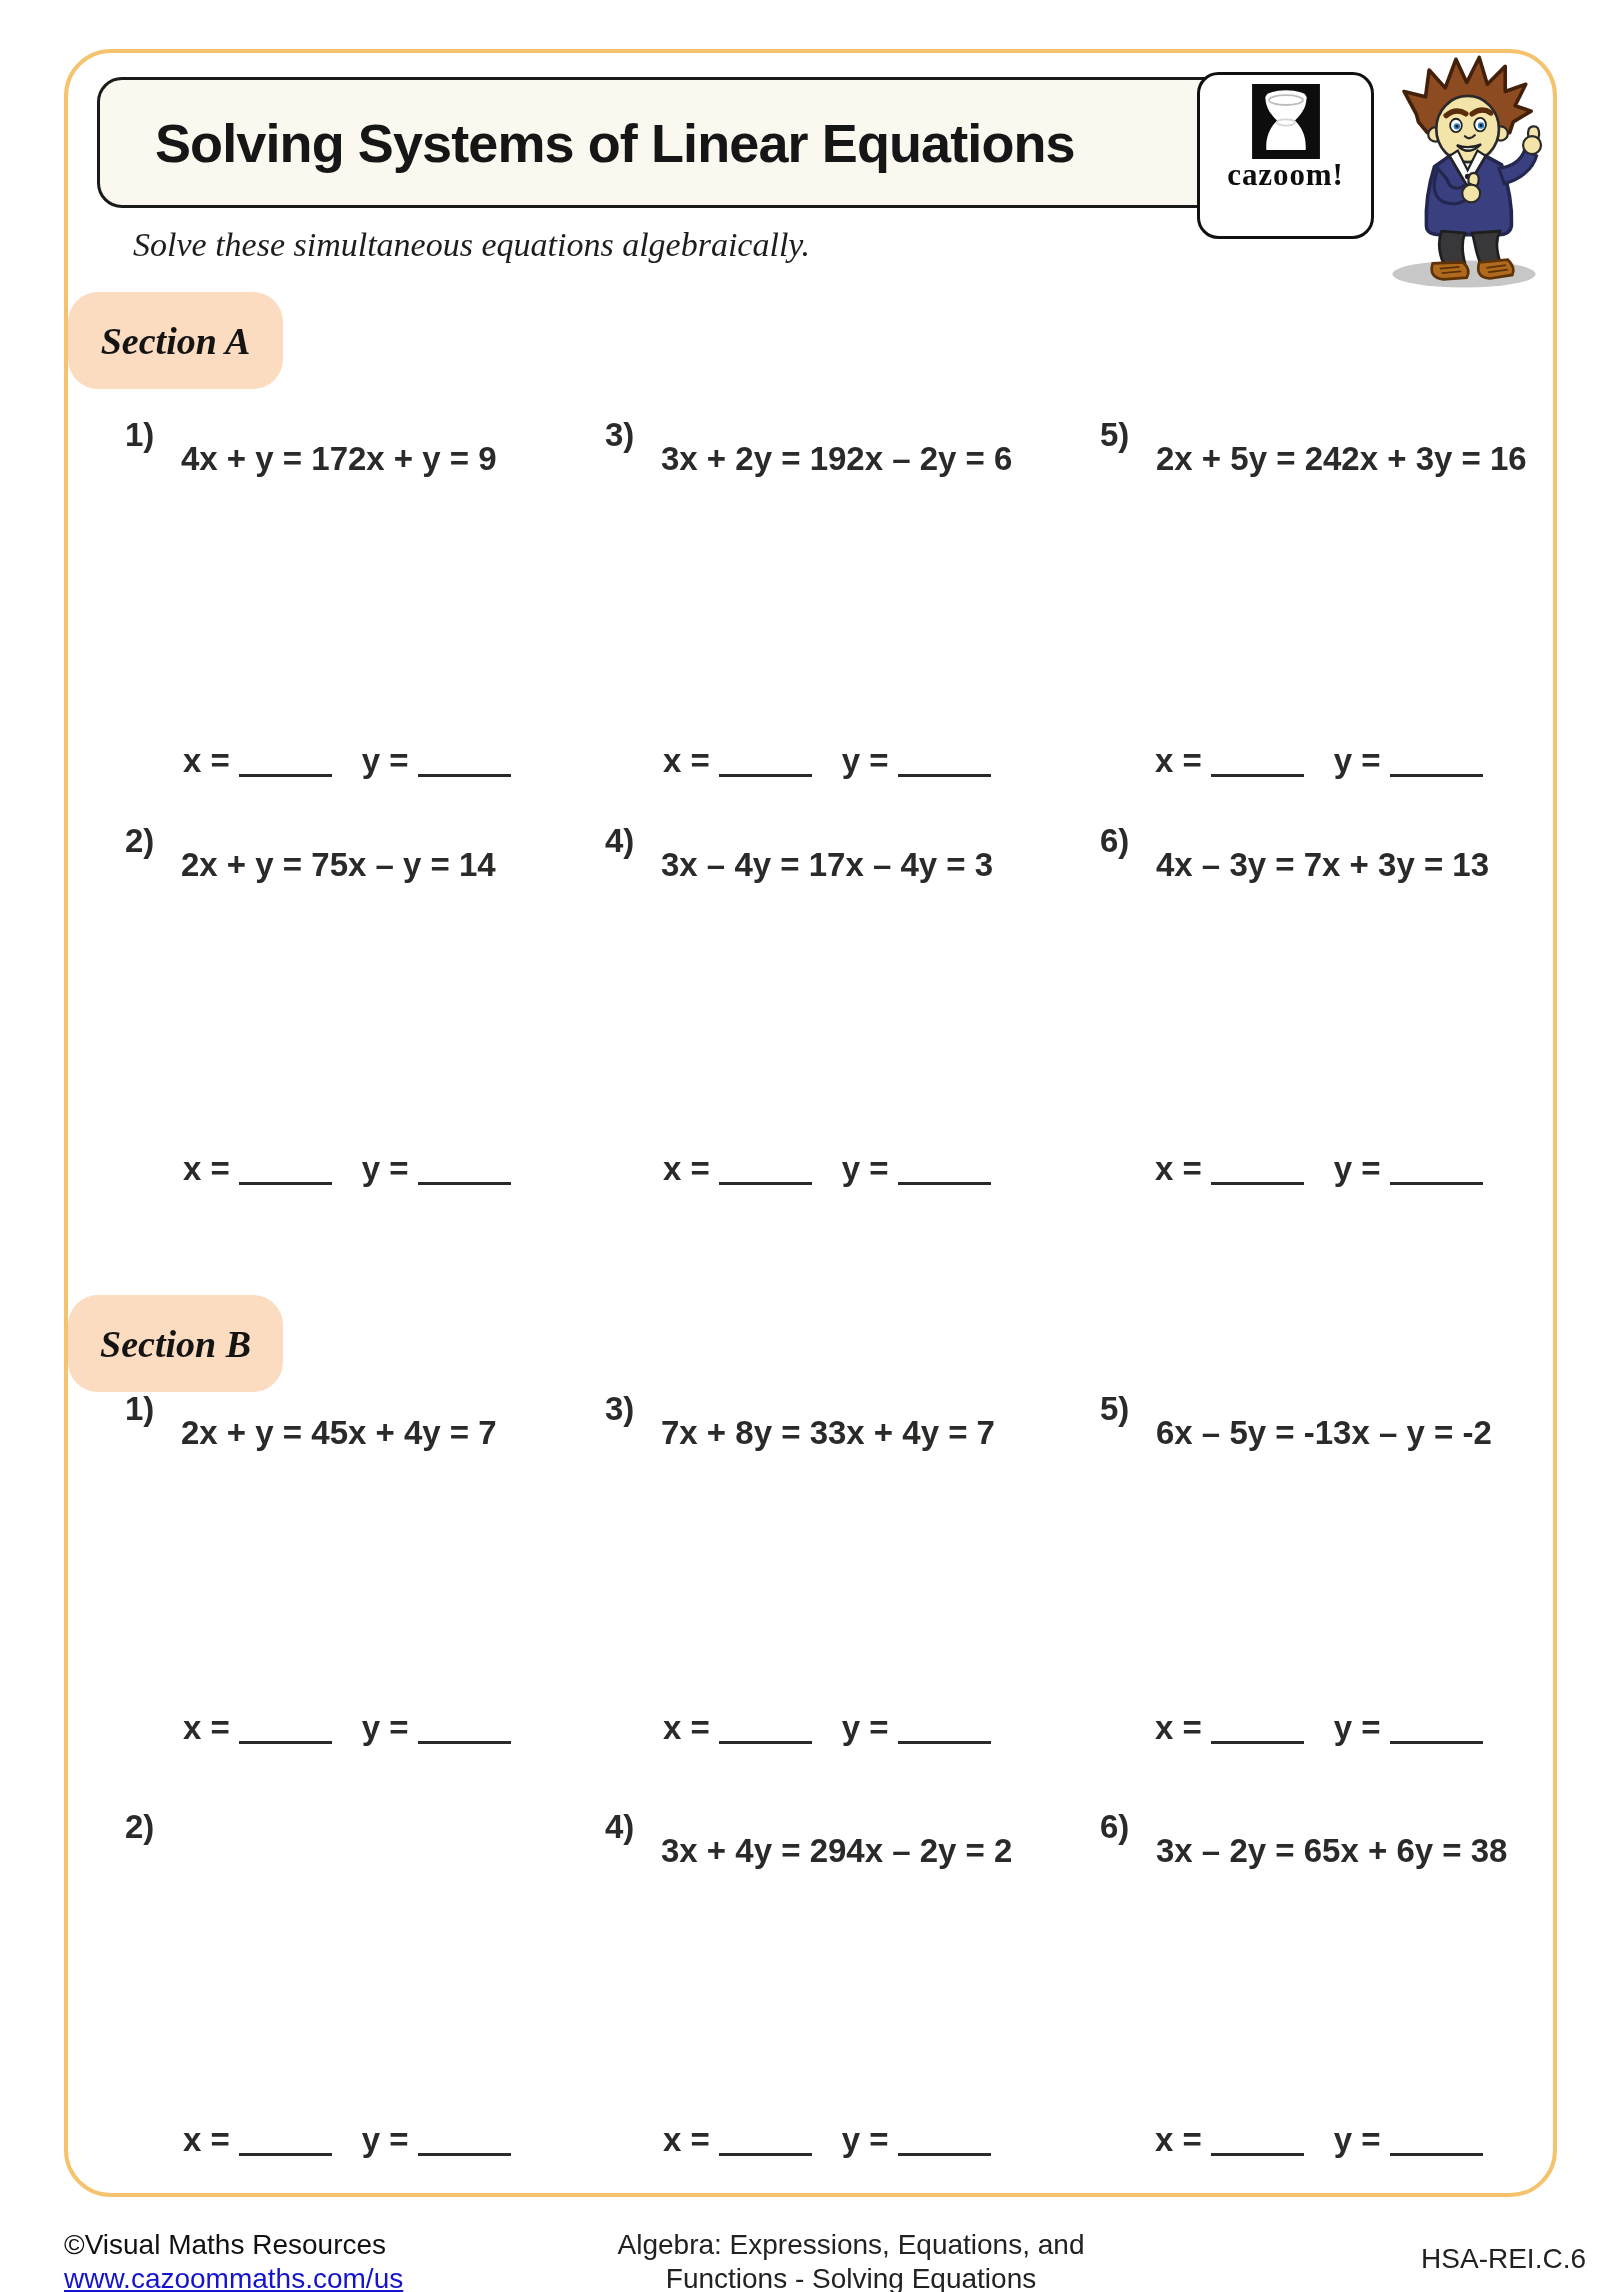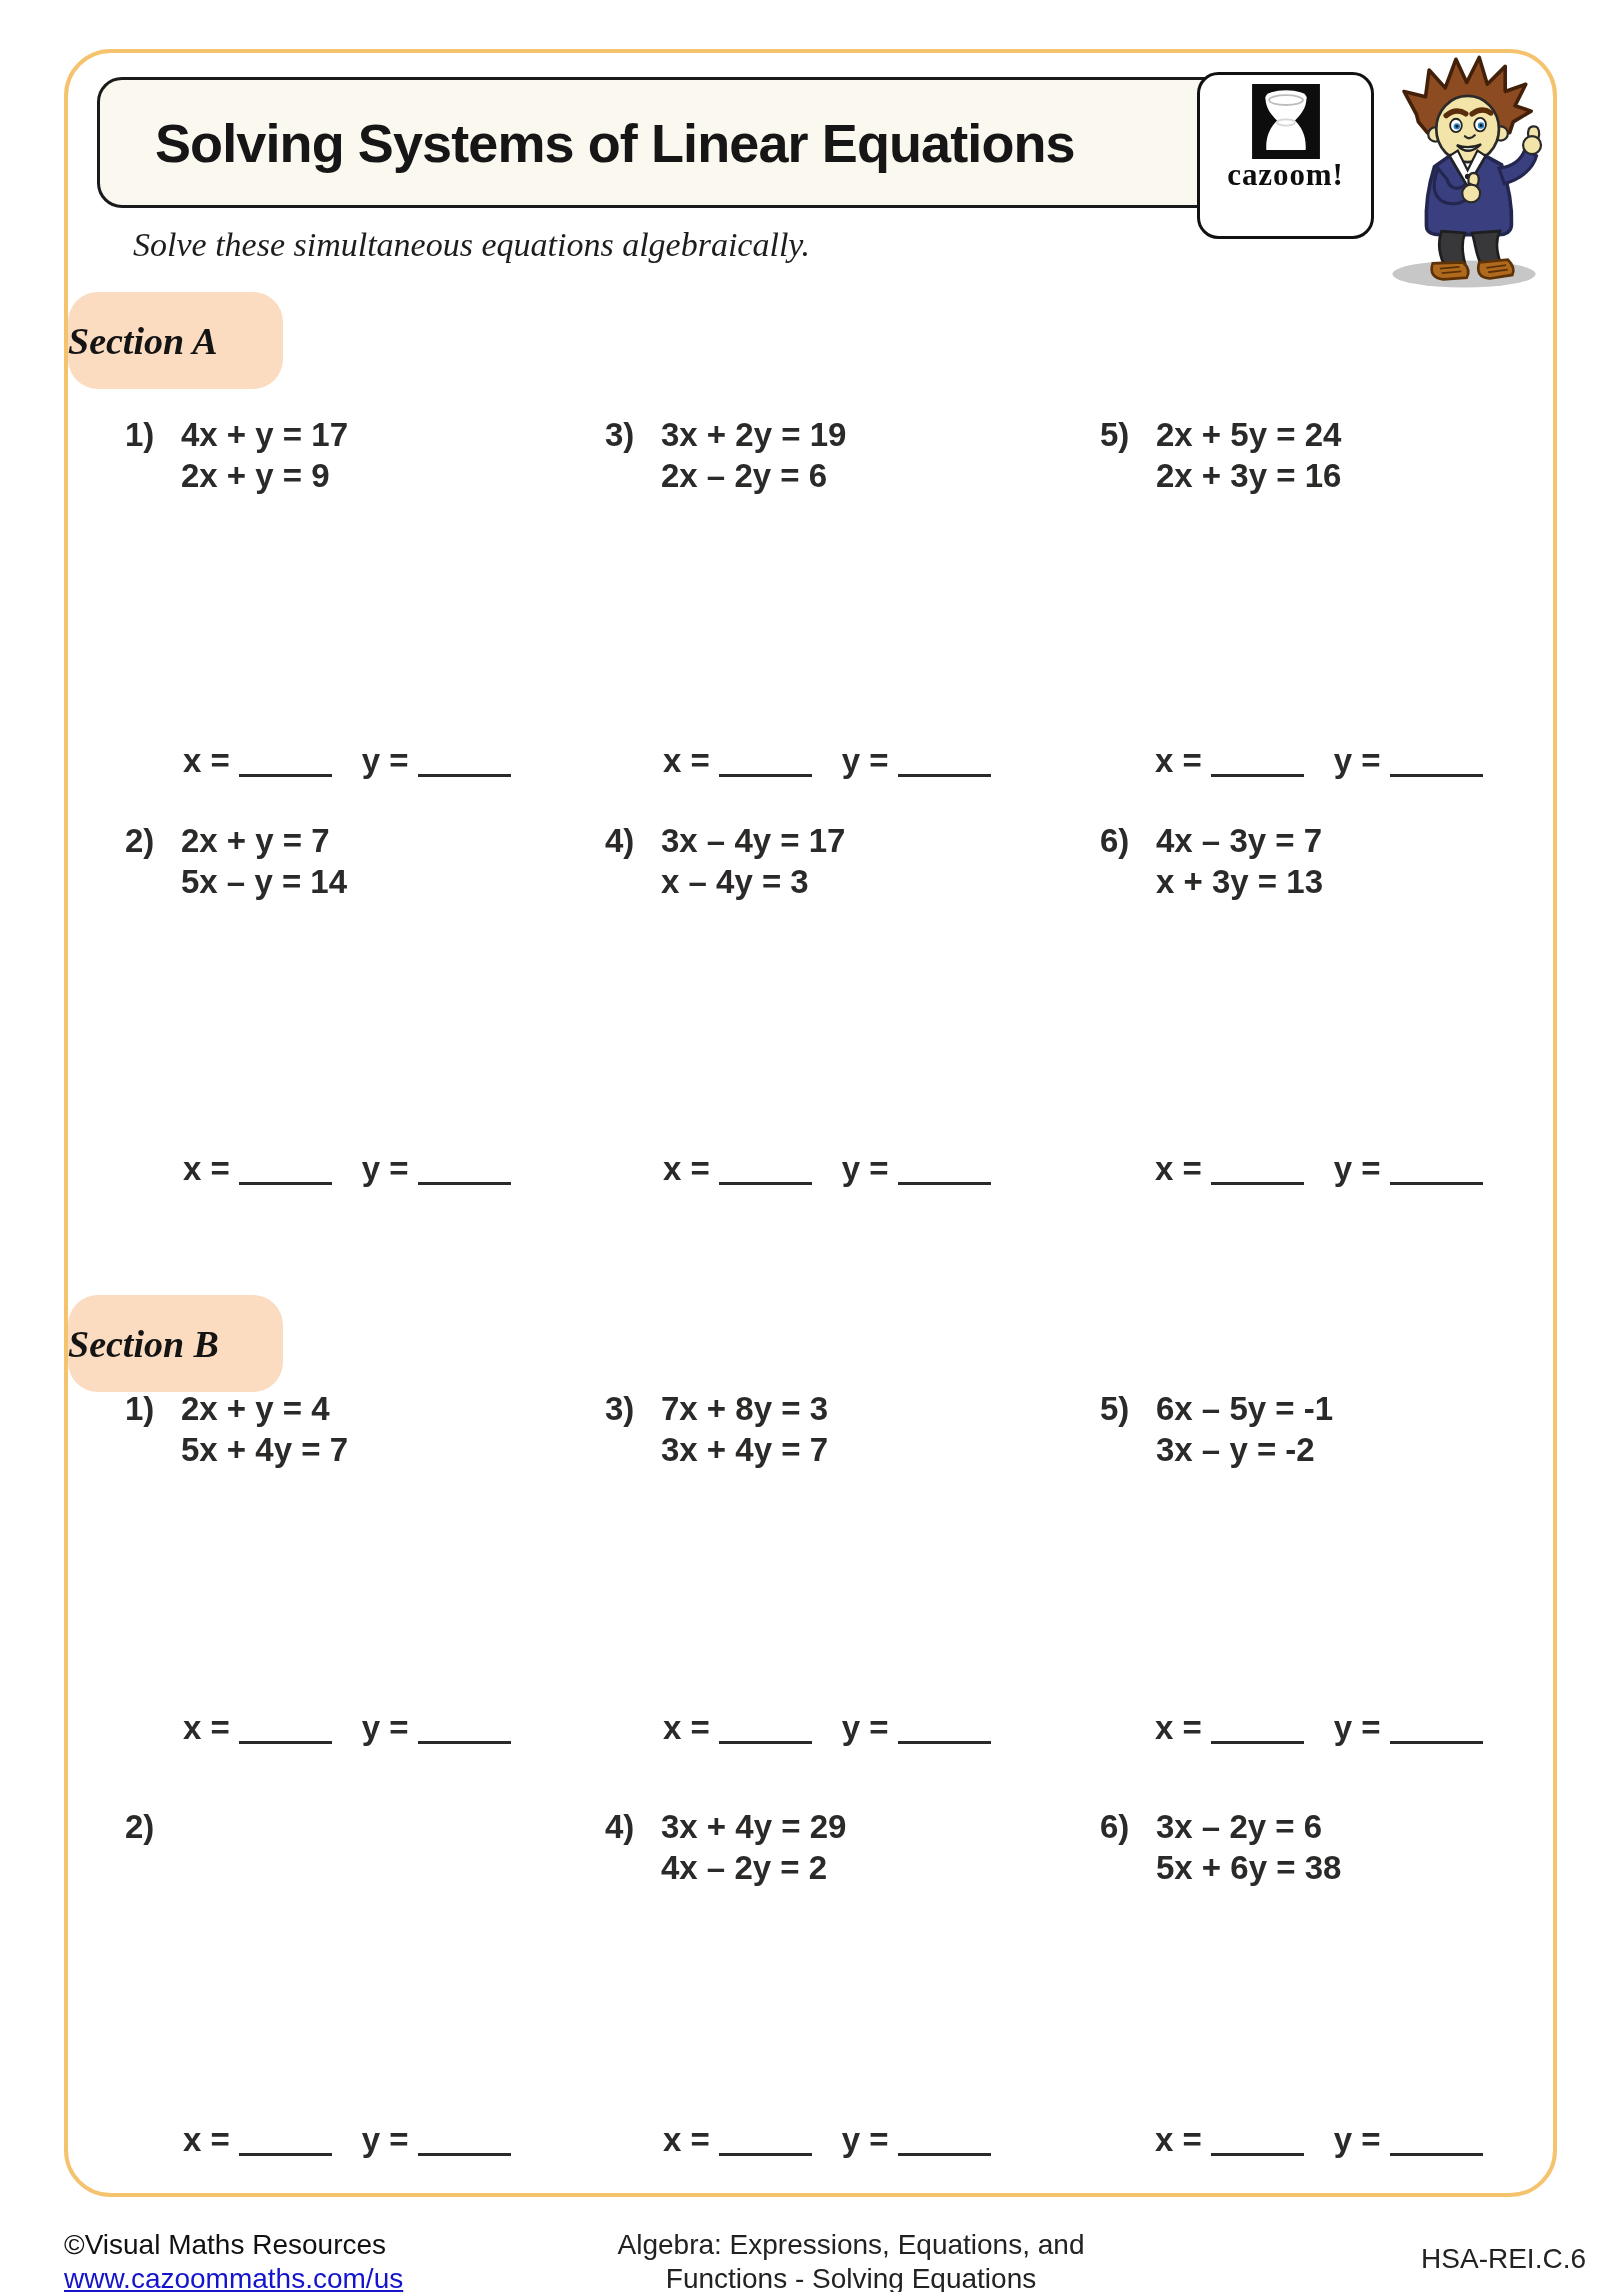--- a/index.html
+++ b/index.html
@@ -18,29 +18,29 @@
   .logo-square{margin:9px auto 0 auto;width:68px;height:75px;display:block;}
   .logo-word{font-family:"Liberation Serif",serif;font-weight:bold;font-size:31px;color:#0e0e0e;
     letter-spacing:0.9px;margin-top:-1.8px;}
 
   .mascot{position:absolute;left:1379px;top:50px;width:179px;height:244px;}
 
   .instruction{position:absolute;left:133px;top:226px;font-family:"Liberation Serif",serif;
     font-style:italic;font-size:34px;color:#1d1d1d;}
 
   .section-pill{position:absolute;left:68px;width:215px;height:97px;background:#FBDCC0;
-    border-radius:30px;display:flex;align-items:center;}
+    border-radius:30px;display:flex;align-items:center;justify-content:center;}
   .section-pill .lbl{font-family:"Liberation Serif",serif;font-weight:bold;font-style:italic;
     font-size:38px;color:#141414;}
   #section-a-pill{top:292px;}
   #section-b-pill{top:1295px;}
 
   .problem{position:absolute;display:flex;color:#2b2a29;font-weight:bold;font-size:33px;line-height:41px;}
   .problem .pnum{width:56px;flex:0 0 56px;}
-  .problem .peqs{display:flex;flex-direction:column;}
+  .problem .peqs{display:flex;flex-direction:row;margin-top:24px;}
 
   .answer-group{position:absolute;color:#2b2a29;font-weight:bold;font-size:33px;white-space:nowrap;}
   .answer-group .blank{display:inline-block;width:93px;height:32px;
     border-bottom:3.6px solid #2b2a29;margin-left:9px;vertical-align:-5.4px;}
   .answer-group .ylab{margin-left:30px;}
 
   .footer-left{position:absolute;left:64px;top:2228px;font-size:28px;color:#111;line-height:34px;}
   .footer-link{color:#1414CC;text-decoration:underline;}
   .footer-center{position:absolute;left:466px;top:2228px;width:770px;text-align:center;
     font-size:28px;color:#222;line-height:34px;}

